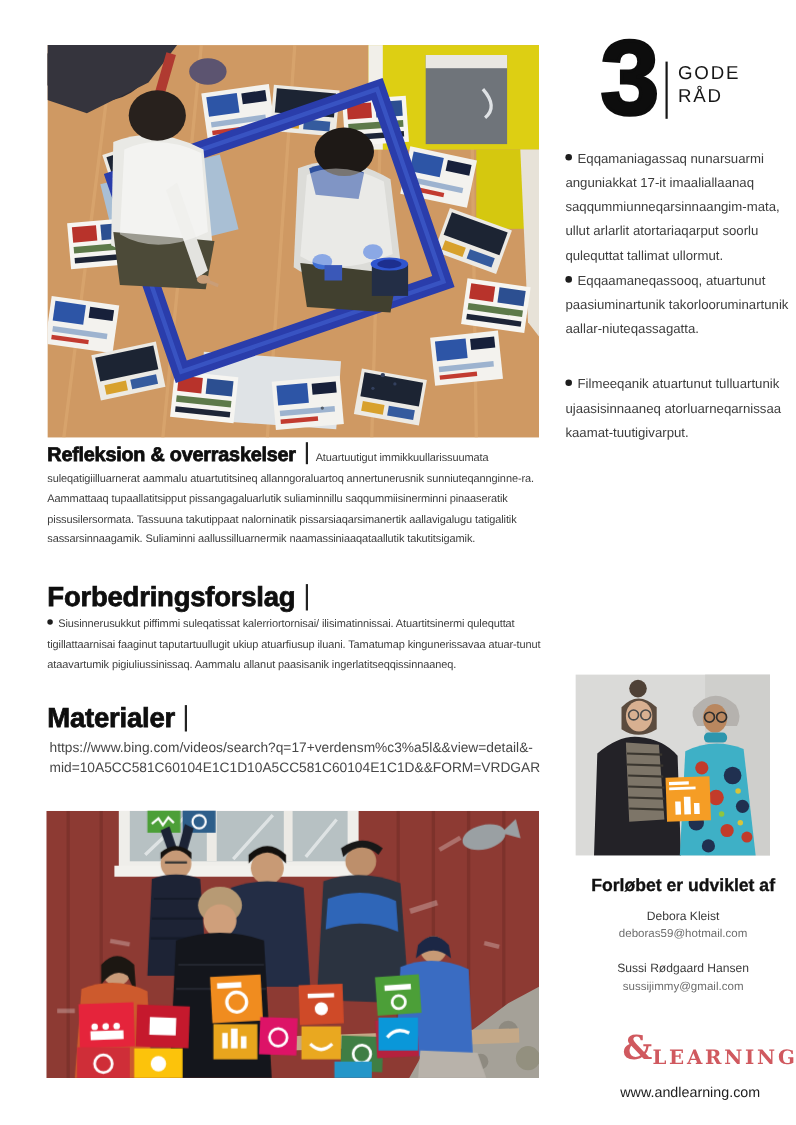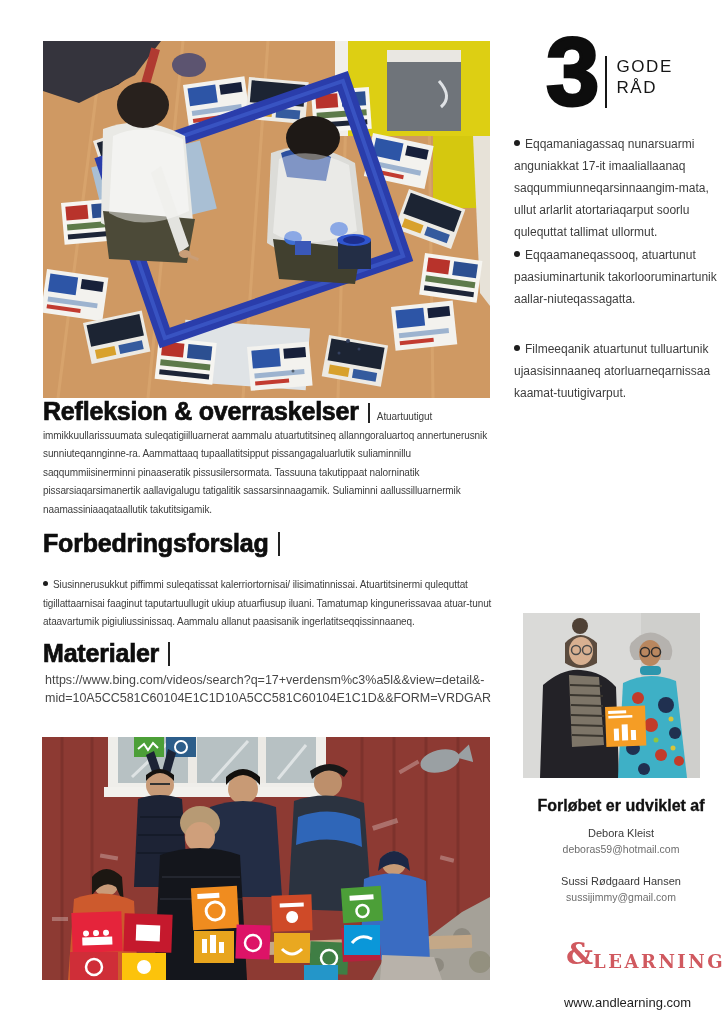--- a/index.html
+++ b/index.html
@@ -23,50 +23,50 @@
   
   .tip{position:absolute;left:514px;width:204px;font-size:12px;line-height:22px;color:#3d3d3d;}
   .tip-0{top:121px;}
   .tip-1{top:232px;}
   .tip-2{top:326px;}
   .dot{display:inline-block;width:6px;height:6px;border-radius:50%;background:#1d1d1d;
        margin-right:5px;vertical-align:2px;}
   .dot.small{width:5px;height:5px;}
 
   
-  .h-run{font-size:25px;font-weight:800;color:#0e0e0e;-webkit-text-stroke:0.7px #0e0e0e;
+  .h-run{font-size:18px;font-weight:800;color:#0e0e0e;-webkit-text-stroke:0.7px #0e0e0e;
          letter-spacing:-0.2px;}
   .vbar{display:inline-block;width:2px;height:20px;background:#222;
         margin:0 7px 0 9px;vertical-align:-3px;}
   .para{position:absolute;left:43px;width:458px;font-size:10px;line-height:18.5px;
         color:#3d3d3d;margin:0;letter-spacing:-0.1px;}
   .para-refleksion{top:402px;}
   .h-block{position:absolute;left:43px;margin:0;font-size:25px;font-weight:800;color:#0e0e0e;
            -webkit-text-stroke:0.7px #0e0e0e;letter-spacing:-0.2px;}
   .h-forbedring{top:529px;}
   .h-materialer{top:639px;}
-  .para-forbedring{top:559px;margin-top:17px;}
+  .para-forbedring{top:559px;}
   .links{position:absolute;left:45px;top:672px;width:460px;font-size:12.5px;
          line-height:17.5px;color:#474747;}
 
   
   .credits{position:absolute;left:523px;top:797px;width:196px;text-align:center;}
   .credits h3{margin:0 0 9px 0;font-size:16px;font-weight:700;color:#111;
               -webkit-text-stroke:0.3px #111;}
   .author{margin-bottom:15px;}
   .author .name{font-size:11px;color:#3a3a3a;line-height:18px;}
   .author .email{font-size:10.5px;color:#6d6d6d;line-height:15px;}
 
   
   .logo{position:absolute;left:566px;top:940px;width:130px;display:flex;align-items:flex-start;
         color:#d0595f;font-family:"DejaVu Serif","Liberation Serif",serif;}
   .logo .amp{font-size:30px;line-height:28px;font-weight:700;}
   .logo .word{font-size:18px;letter-spacing:2.5px;margin-top:11px;font-weight:700;}
   .website{position:absolute;left:535px;top:985px;width:185px;text-align:center;
-           font-size:13px;color:#1d1d1d;font-family:"Liberation Sans",sans-serif;margin-top:10px;}
+           font-size:13px;color:#1d1d1d;font-family:"Liberation Sans",sans-serif;}
 </style>
 </head>
 <body>
 
 <div class="page">
 
   <figure class="photo photo-top">
     <svg width="447" height="357" viewBox="0 0 447 357">
       <defs>
         <g id="pA">

